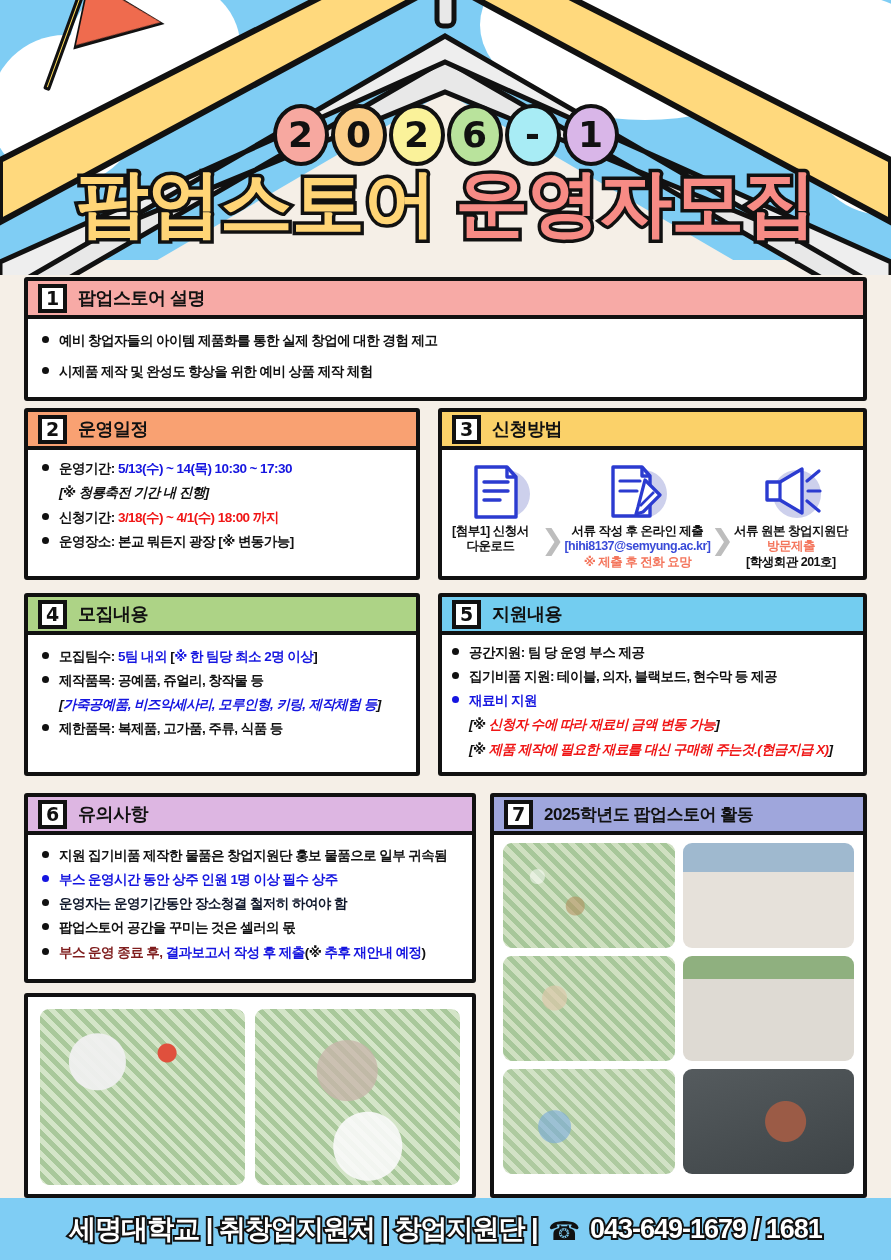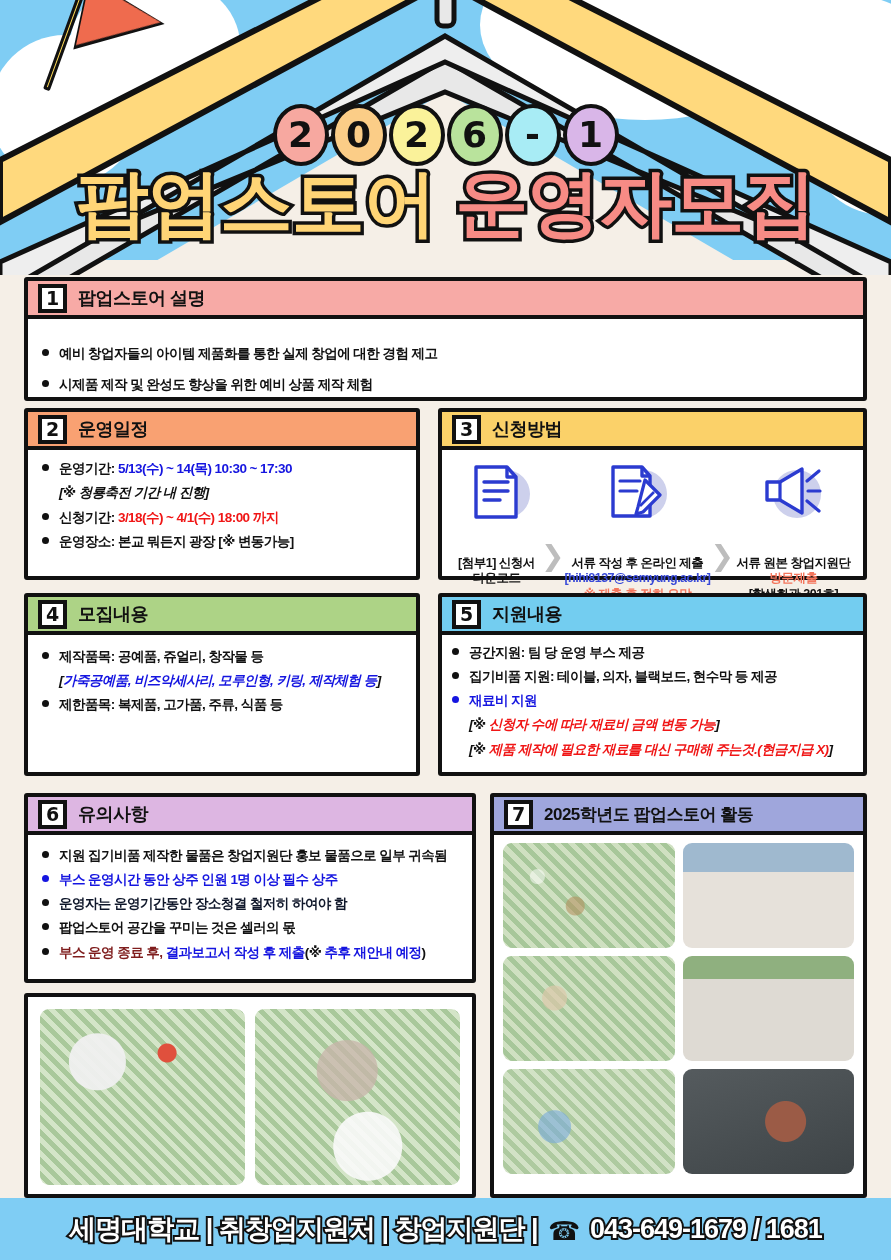--- a/index.html
+++ b/index.html
@@ -72,21 +72,21 @@
   ul.bl li{position:relative;padding-left:19px;font-size:13.5px;line-height:1.42;
       color:#111;font-weight:bold;letter-spacing:-0.55px;margin-bottom:5px;}
   ul.bl li .dot{position:absolute;left:2px;top:5px;width:7px;height:7px;border-radius:50%;background:#111;}
   ul.bl li .dot.blue{background:#1515e0;}
   ul.bl li.nodot{padding-left:19px;font-style:italic;}
   .blue{color:#1515e0;}
   .red{color:#f01616;}
 
   
   .flow{display:flex;align-items:flex-start;justify-content:space-between;padding:6px 4px 2px 4px;}
-  .flowcol{display:flex;flex-direction:column;align-items:center;width:128px;gap:32px;}
+  .flowcol{display:flex;flex-direction:column;align-items:flex-start;width:128px;}
   .flowicon{height:62px;display:flex;align-items:flex-end;justify-content:center;position:relative;width:100%;}
   .flowcap{text-align:center;font-size:12.5px;line-height:1.22;font-weight:bold;color:#111;letter-spacing:-0.5px;margin-top:4px;}
   .chev{color:#bdbdbd;font-size:28px;font-weight:bold;line-height:1;align-self:center;margin-top:52px;}
   .blobcircle{position:absolute;width:48px;height:48px;border-radius:50%;background:#cdd0ec;left:50%;margin-left:-10px;bottom:-2px;z-index:0;}
 
   
   .photo{border-radius:9px;background-size:cover;background-position:center;overflow:hidden;}
 
   
   .footer{position:absolute;left:0;bottom:0;width:891px;height:62px;background:#7fcdf4;
@@ -139,21 +139,21 @@
       <span class="t1">팝업스토어</span>
       <span class="t2">운영자모집</span>
     </div>
   </div>
 
   <div class="panel" style="left:24px;top:277px;width:843px;height:124px;">
     <div class="panel-head" style="background:#f7aaa6;">
       <div class="numbox">1</div>
       <div class="panel-title">팝업스토어 설명</div>
     </div>
-    <div class="panel-body" style="padding-top:25px;">
+    <div class="panel-body" style="padding-top:12px;">
       <ul class="bl">
         <li><span class="dot"></span><span>예비 창업자들의 아이템 제품화를 통한 실제 창업에 대한 경험 제고</span></li>
         <li style="margin-top:12px;"><span class="dot"></span><span>시제품 제작 및 완성도 향상을 위한 예비 상품 제작 체험</span></li>
       </ul>
     </div>
   </div>
 
   <div class="panel" style="left:24px;top:408px;width:396px;height:172px;">
     <div class="panel-head" style="background:#f9a172;">
       <div class="numbox">2</div>
@@ -239,20 +239,21 @@
     </div>
   </div>
 
   <div class="panel" style="left:24px;top:593px;width:396px;height:183px;">
     <div class="panel-head" style="background:#add386;">
       <div class="numbox">4</div>
       <div class="panel-title">모집내용</div>
     </div>
     <div class="panel-body" style="padding-top:12px;">
       <ul class="bl" id="s4list">
+          <li><span class="dot"></span><span style="color: rgb(17, 17, 17);">모집팀수: </span><span style="color: rgb(21, 21, 224);">5팀 내외</span><span style="color: rgb(17, 17, 17);"> [</span><span style="color: rgb(21, 21, 224);">※ 한 팀당 최소 2명 이상</span><span style="color: rgb(17, 17, 17);">]</span></li>
           <li><span class="dot"></span><span style="color: rgb(17, 17, 17);">제작품목: 공예품, 쥬얼리, 창작물 등</span></li>
           <li class="nodot"><span style="color: rgb(17, 17, 17);">[</span><span style="color: rgb(21, 21, 224);">가죽공예품, 비즈악세사리, 모루인형, 키링, 제작체험 등</span><span style="color: rgb(17, 17, 17);">]</span></li>
           <li><span class="dot"></span><span style="color: rgb(17, 17, 17);">제한품목: 복제품, 고가품, 주류, 식품 등</span></li>
         </ul>
     </div>
   </div>
 
   <div class="panel" style="left:438px;top:593px;width:429px;height:183px;">
     <div class="panel-head" style="background:#73cdf0;">
       <div class="numbox">5</div>

